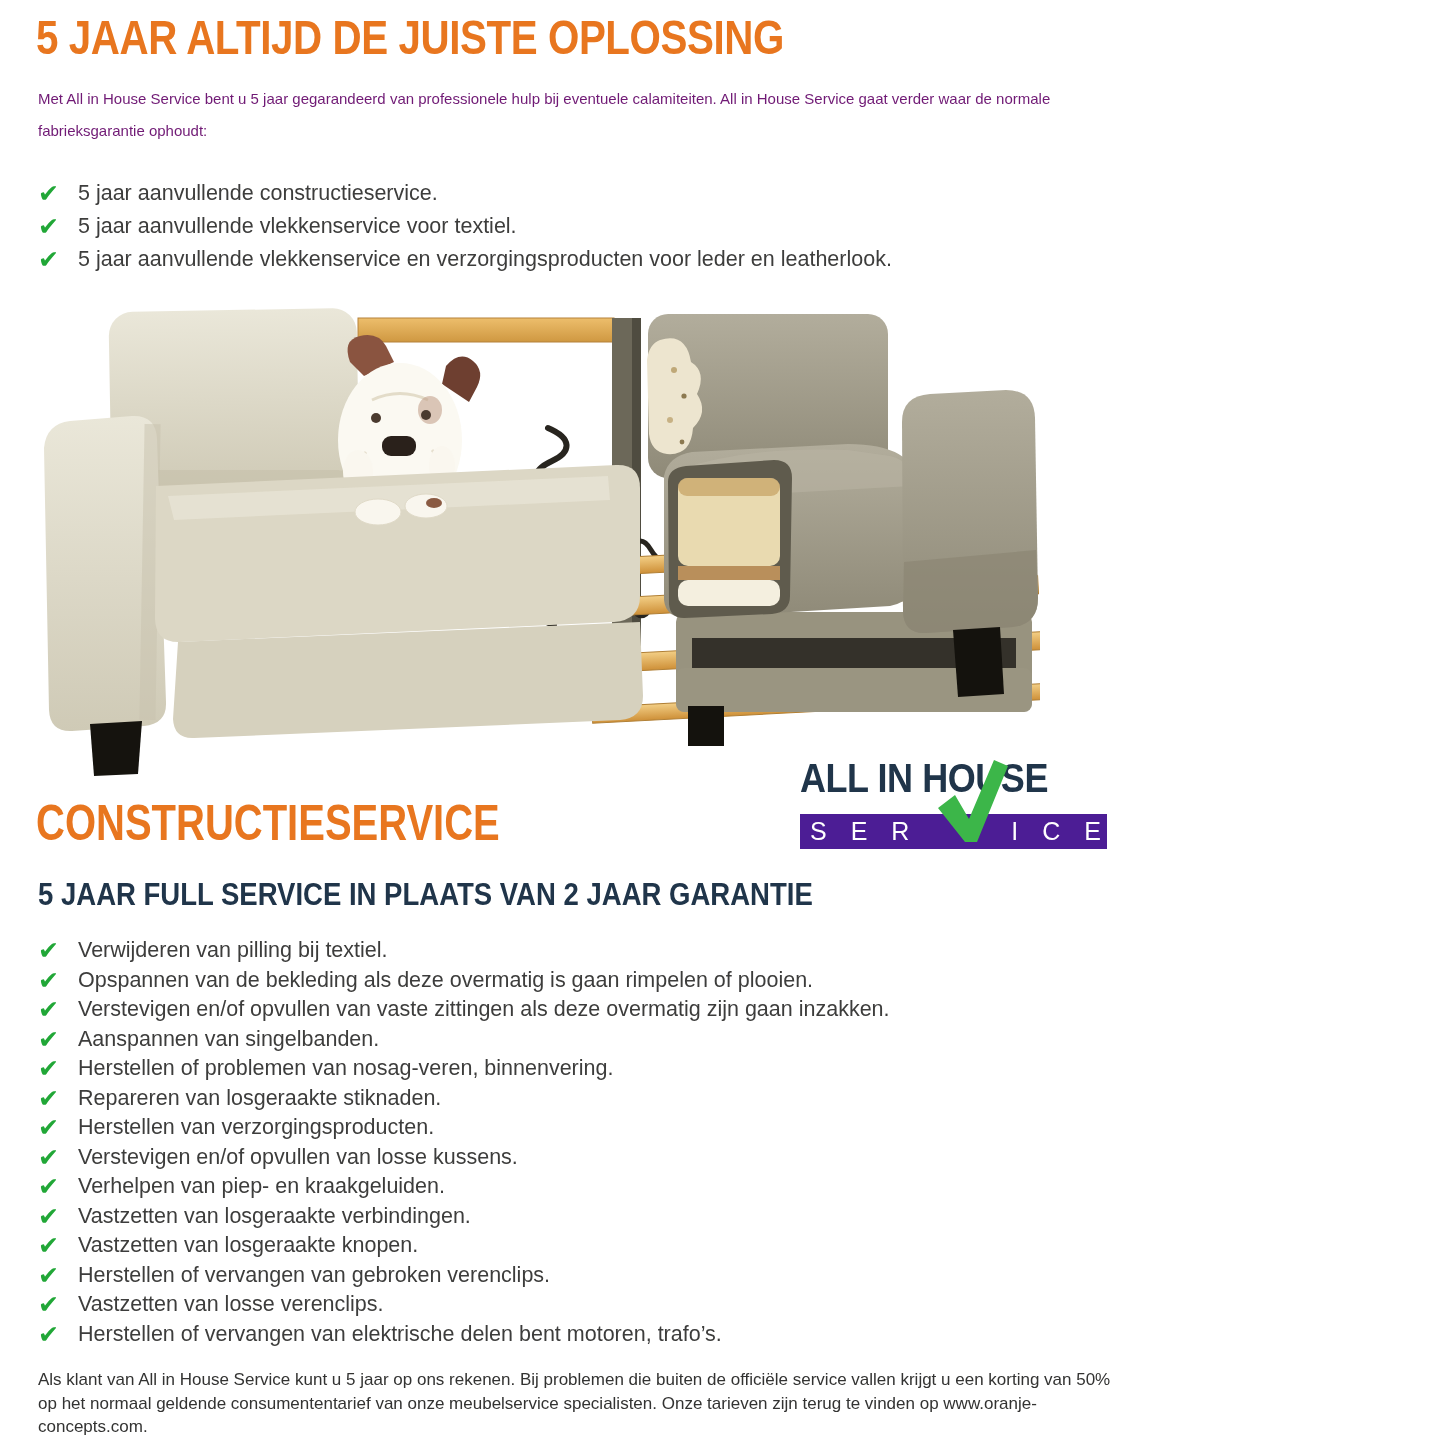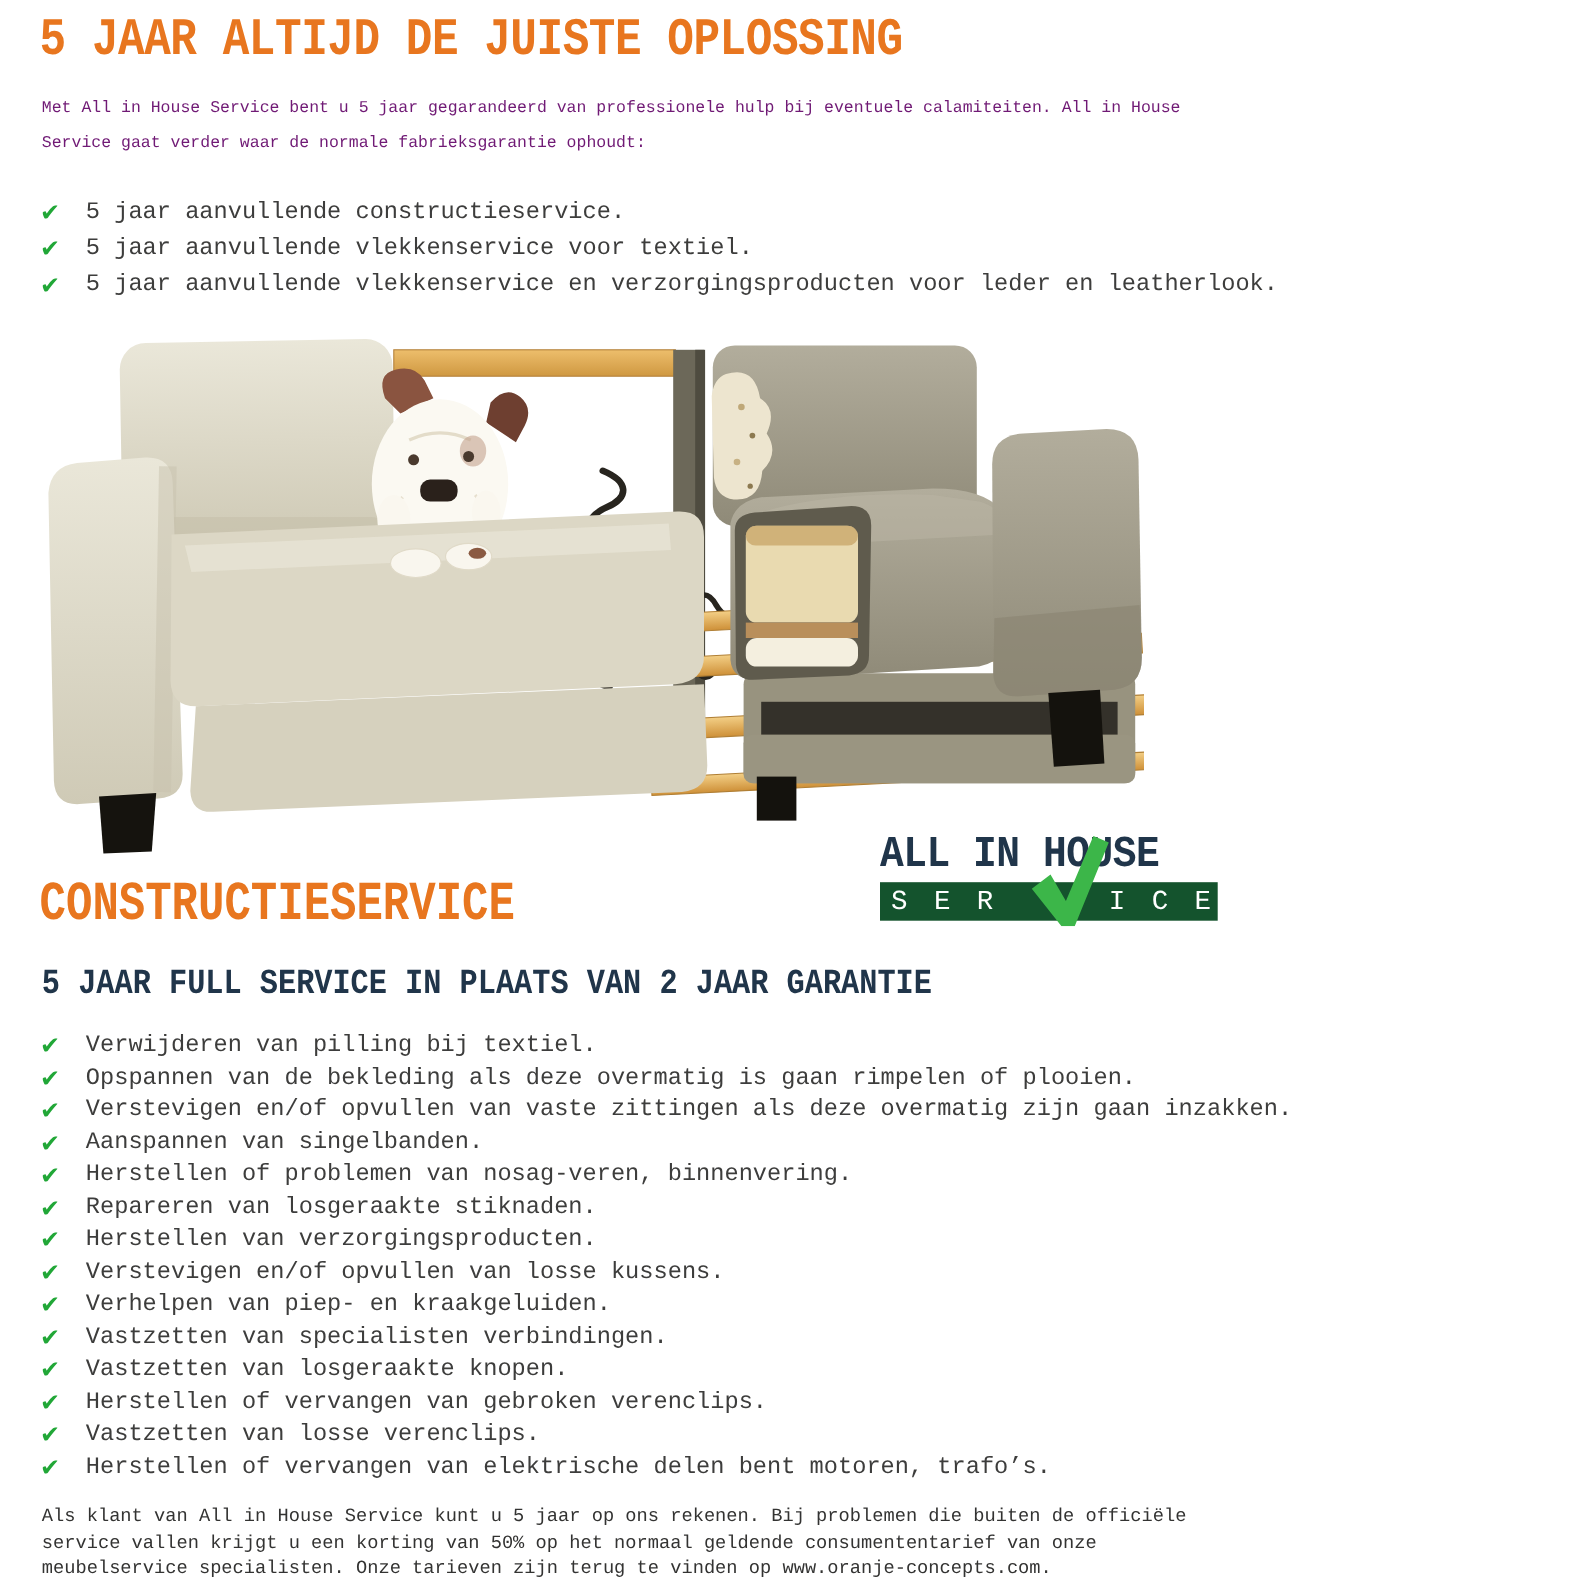--- a/index.html
+++ b/index.html
@@ -1,18 +1,18 @@
 <!DOCTYPE html>
 <html><head>
 <meta charset="utf-8">
 <style>
   html,body{margin:0;padding:0;background:#ffffff;}
   .page{
     position:relative;width:1403px;height:1445px;background:#ffffff;overflow:hidden;
-    font-family:Liberation Mono, monospace;color:#3d3d3c;
+    font-family:Liberation Sans, sans-serif;color:#3d3d3c;
   }
   
   .h1{
     position:absolute;left:36px;top:10px;width:1200px;
     font-size:48px;font-weight:800;letter-spacing:-0.5px;color:#E8761F;
     transform:scaleX(.84);transform-origin:0 0;white-space:nowrap;
   }
   .intro-par{
     position:absolute;left:38px;top:68px;width:1040px;
     font-size:15px;line-height:32px;color:#701a75;
@@ -28,21 +28,21 @@
   .check-label{flex:1;white-space:nowrap;}
   
   .hero{position:absolute;left:28px;top:300px;width:1012px;height:478px;}
   
   .logo{position:absolute;left:800px;top:758px;width:307px;height:84px;}
   .logo-title{
     font-size:40px;font-weight:800;color:#20354A;line-height:40px;white-space:nowrap;
     transform:scaleX(.9);transform-origin:0 0;letter-spacing:-0.5px;
   }
   .logo-bar{
-    position:absolute;left:0;top:44px;width:307px;height:35px;background:#14532d;
+    position:absolute;left:0;top:56px;width:307px;height:35px;background:#4c1d95;
     display:flex;align-items:flex-start;justify-content:space-between;
     padding:0 6px 0 10px;box-sizing:border-box;
   }
   .logo-bar span{color:#ffffff;font-size:25px;font-weight:400;letter-spacing:24px;line-height:35px;}
   .logo-bar span.right{letter-spacing:24px;margin-right:-24px;}
   .logo-check{position:absolute;left:132px;top:0px;width:80px;height:84px;z-index:3;}
   
   .h2{
     position:absolute;left:36px;top:794px;width:900px;
     font-size:50px;font-weight:800;letter-spacing:0px;color:#E8761F;
@@ -234,21 +234,21 @@
       <li class="check-item">
         <span class="check">✔</span>
         <span class="check-label">Verstevigen en/of opvullen van losse kussens.</span>
       </li>
       <li class="check-item">
         <span class="check">✔</span>
         <span class="check-label">Verhelpen van piep- en kraakgeluiden.</span>
       </li>
       <li class="check-item">
         <span class="check">✔</span>
-        <span class="check-label">Vastzetten van specialisten verbindingen.</span>
+        <span class="check-label">Vastzetten van losgeraakte verbindingen.</span>
       </li>
       <li class="check-item">
         <span class="check">✔</span>
         <span class="check-label">Vastzetten van losgeraakte knopen.</span>
       </li>
       <li class="check-item">
         <span class="check">✔</span>
         <span class="check-label">Herstellen of vervangen van gebroken verenclips.</span>
       </li>
       <li class="check-item">

